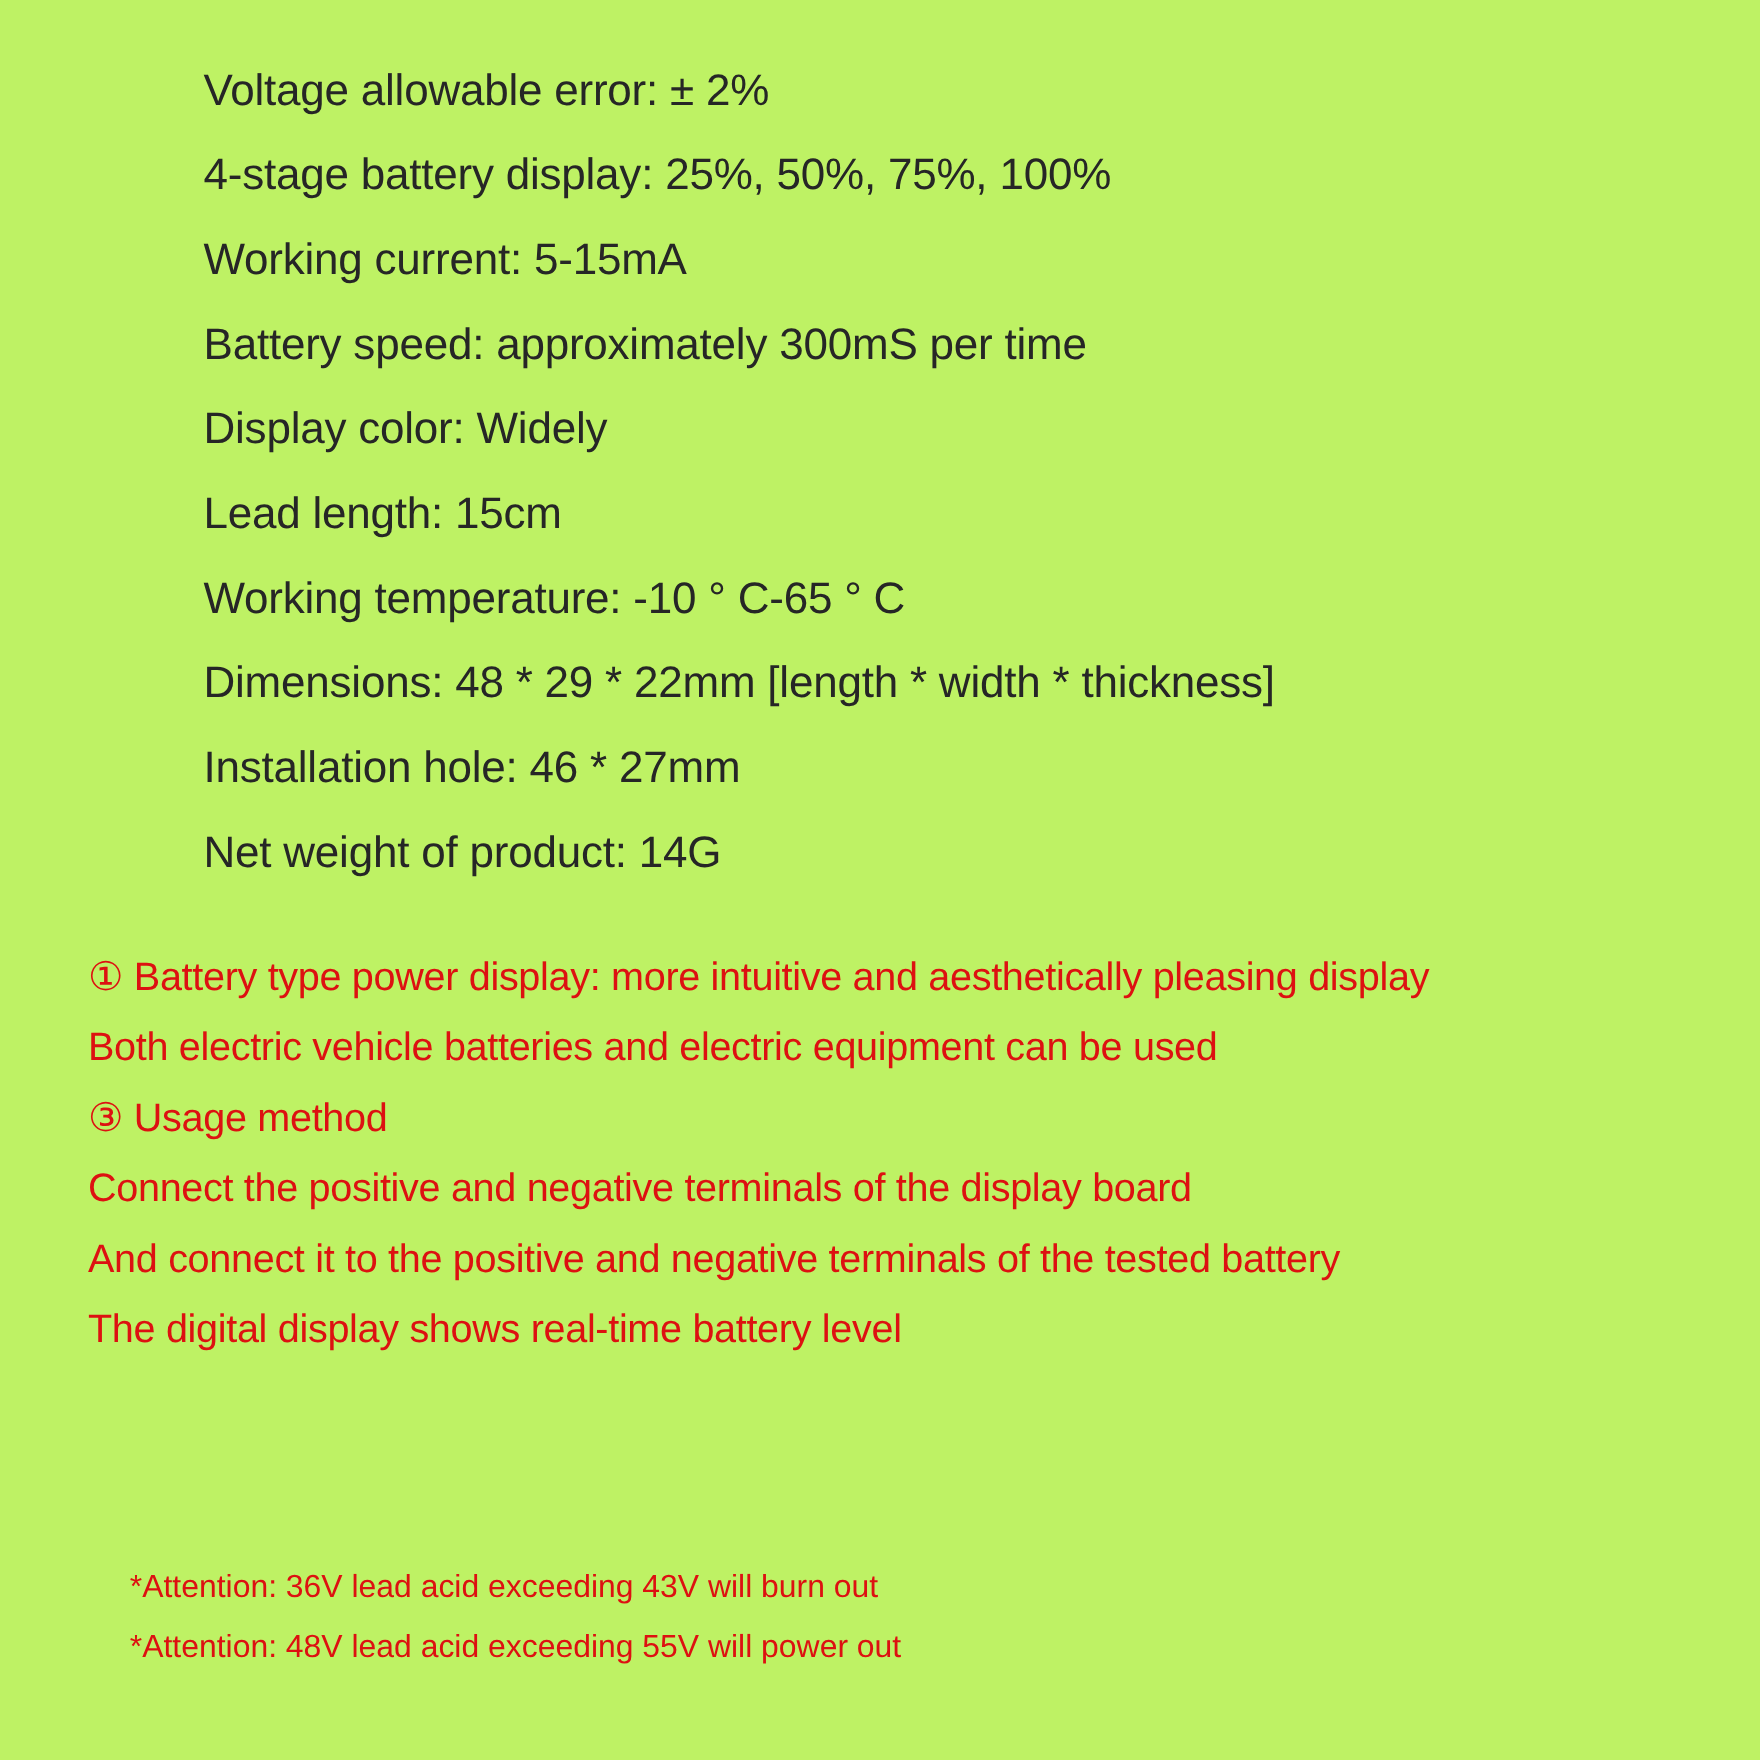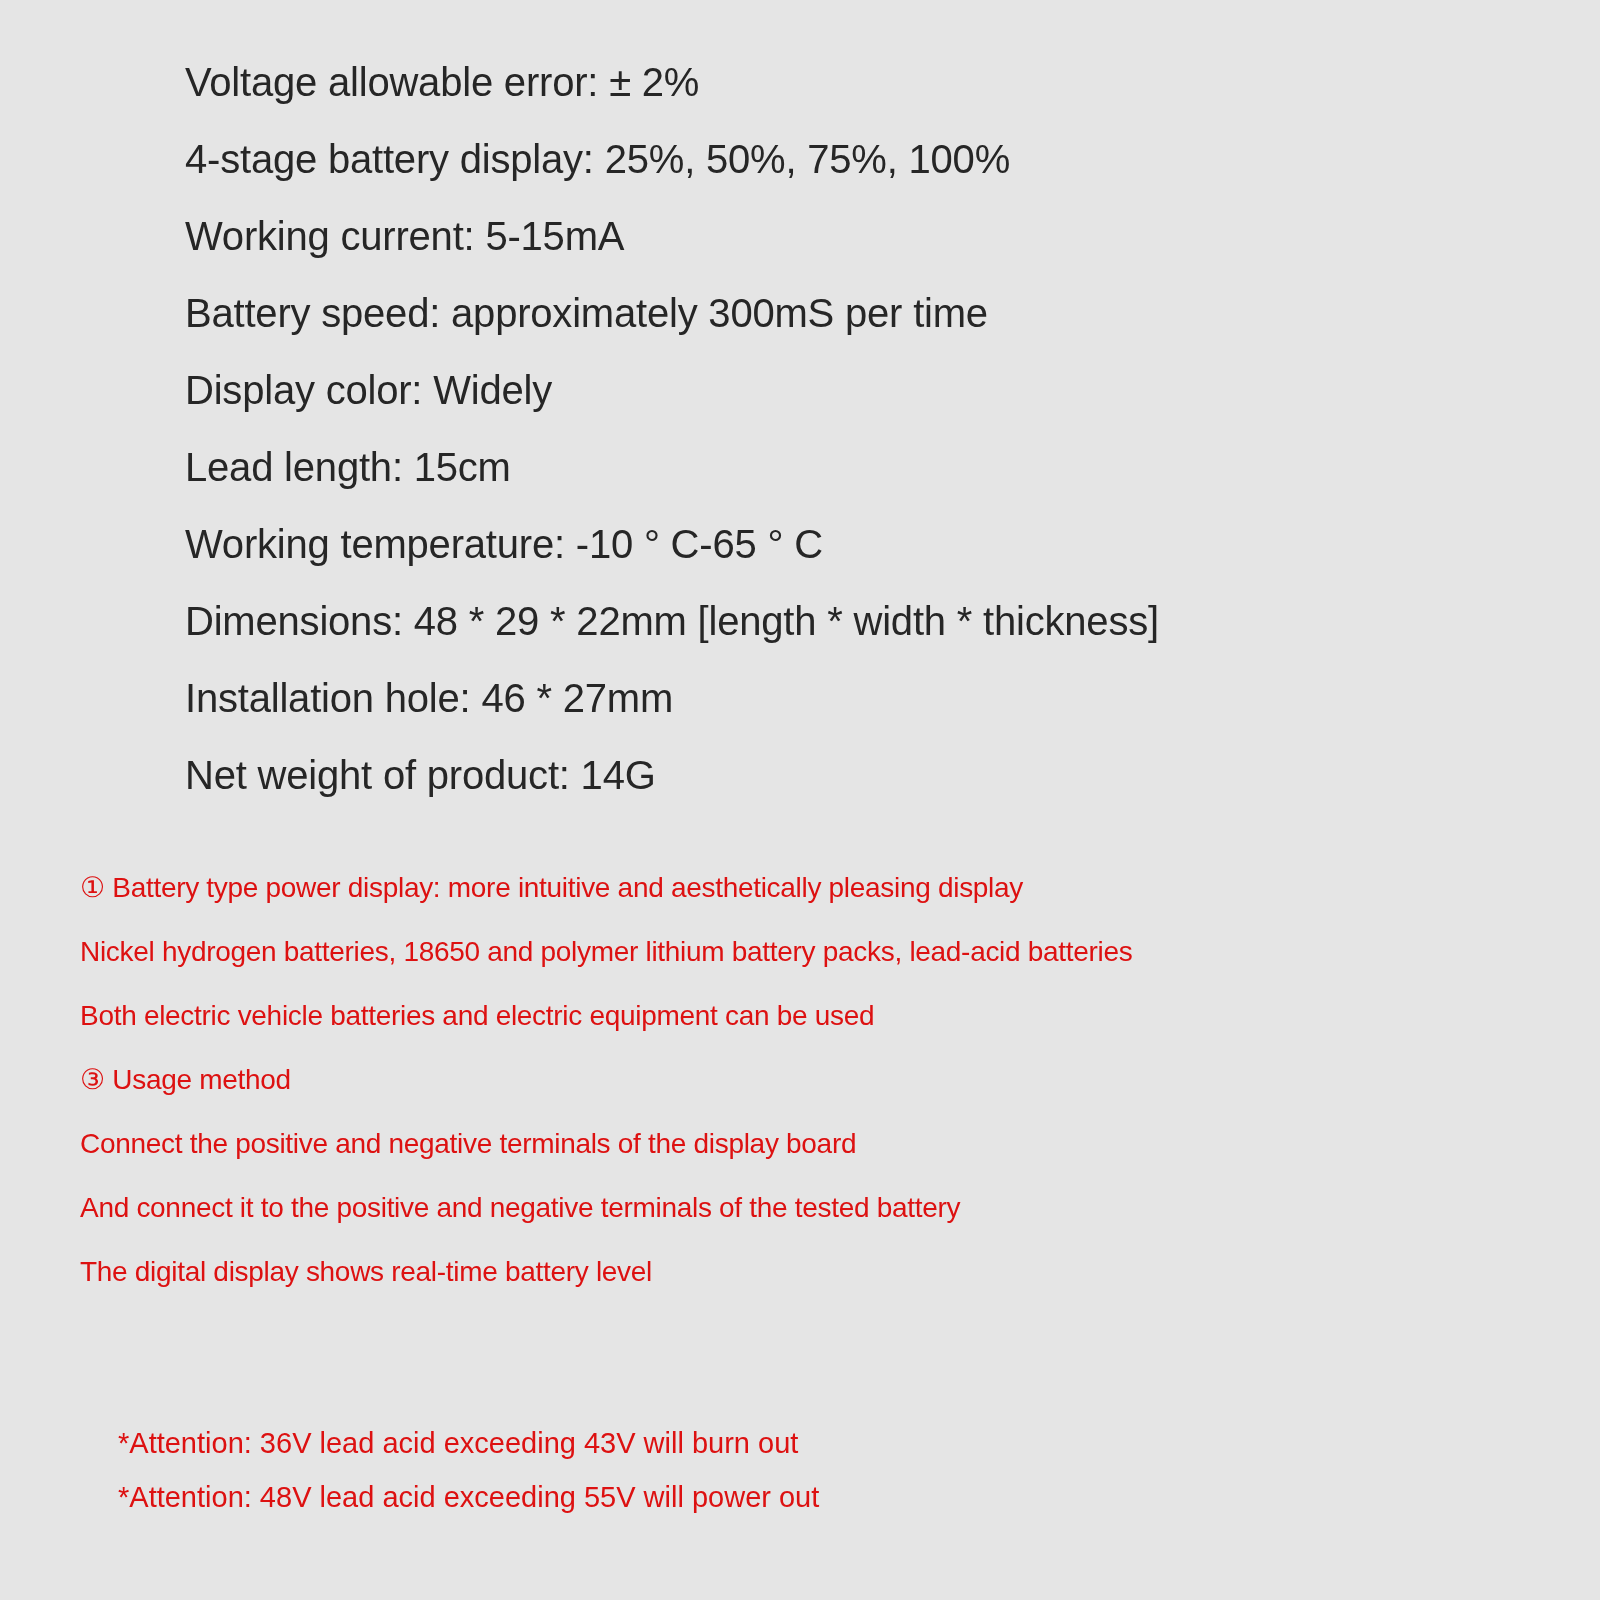--- a/index.html
+++ b/index.html
@@ -4,41 +4,41 @@
 <style>
   html, body {
     margin: 0;
     padding: 0;
     background: #ffffff;
   }
   .canvas {
     position: relative;
     width: 1600px;
     height: 1600px;
-    background: #e5e5e5;
+    background: #bef264;
     overflow: hidden;
     font-family: "Liberation Sans", "DejaVu Sans", sans-serif;
   }
   .canvas p { margin: 0; white-space: pre; }
 
   .specs {
     position: absolute;
     left: 185px;
     top: 44px;
     color: #262626;
     font-size: 40px;
     line-height: 77px;
     letter-spacing: -0.2px;
   }
   .features {
     position: absolute;
     left: 80px;
     top: 856px;
     color: #dd1111;
-    font-size: 28px;
+    font-size: 36px;
     line-height: 64px;
     letter-spacing: -0.3px;
   }
   .attention {
     position: absolute;
     left: 80px;
     top: 1416px;
     color: #dd1111;
     font-size: 29px;
     line-height: 54px;
@@ -61,21 +61,20 @@
         <p class="spec-line">Working temperature: -10 ° C-65 ° C</p>
         <p class="spec-line">Dimensions: 48 * 29 * 22mm [length * width * thickness]</p>
         <p class="spec-line">Installation hole: 46 * 27mm</p>
         <p class="spec-line">Net weight of product: 14G</p>
       </div>
   </section>
 
   <section class="features">
     <div>
         <p class="feature-line">① Battery type power display: more intuitive and aesthetically pleasing display</p>
-        <p class="feature-line">Nickel hydrogen batteries, 18650 and polymer lithium battery packs, lead-acid batteries</p>
         <p class="feature-line">Both electric vehicle batteries and electric equipment can be used</p>
         <p class="feature-line">③ Usage method</p>
         <p class="feature-line">Connect the positive and negative terminals of the display board</p>
         <p class="feature-line">And connect it to the positive and negative terminals of the tested battery</p>
         <p class="feature-line">The digital display shows real-time battery level</p>
       </div>
   </section>
 
   <section class="attention">
     <div>

